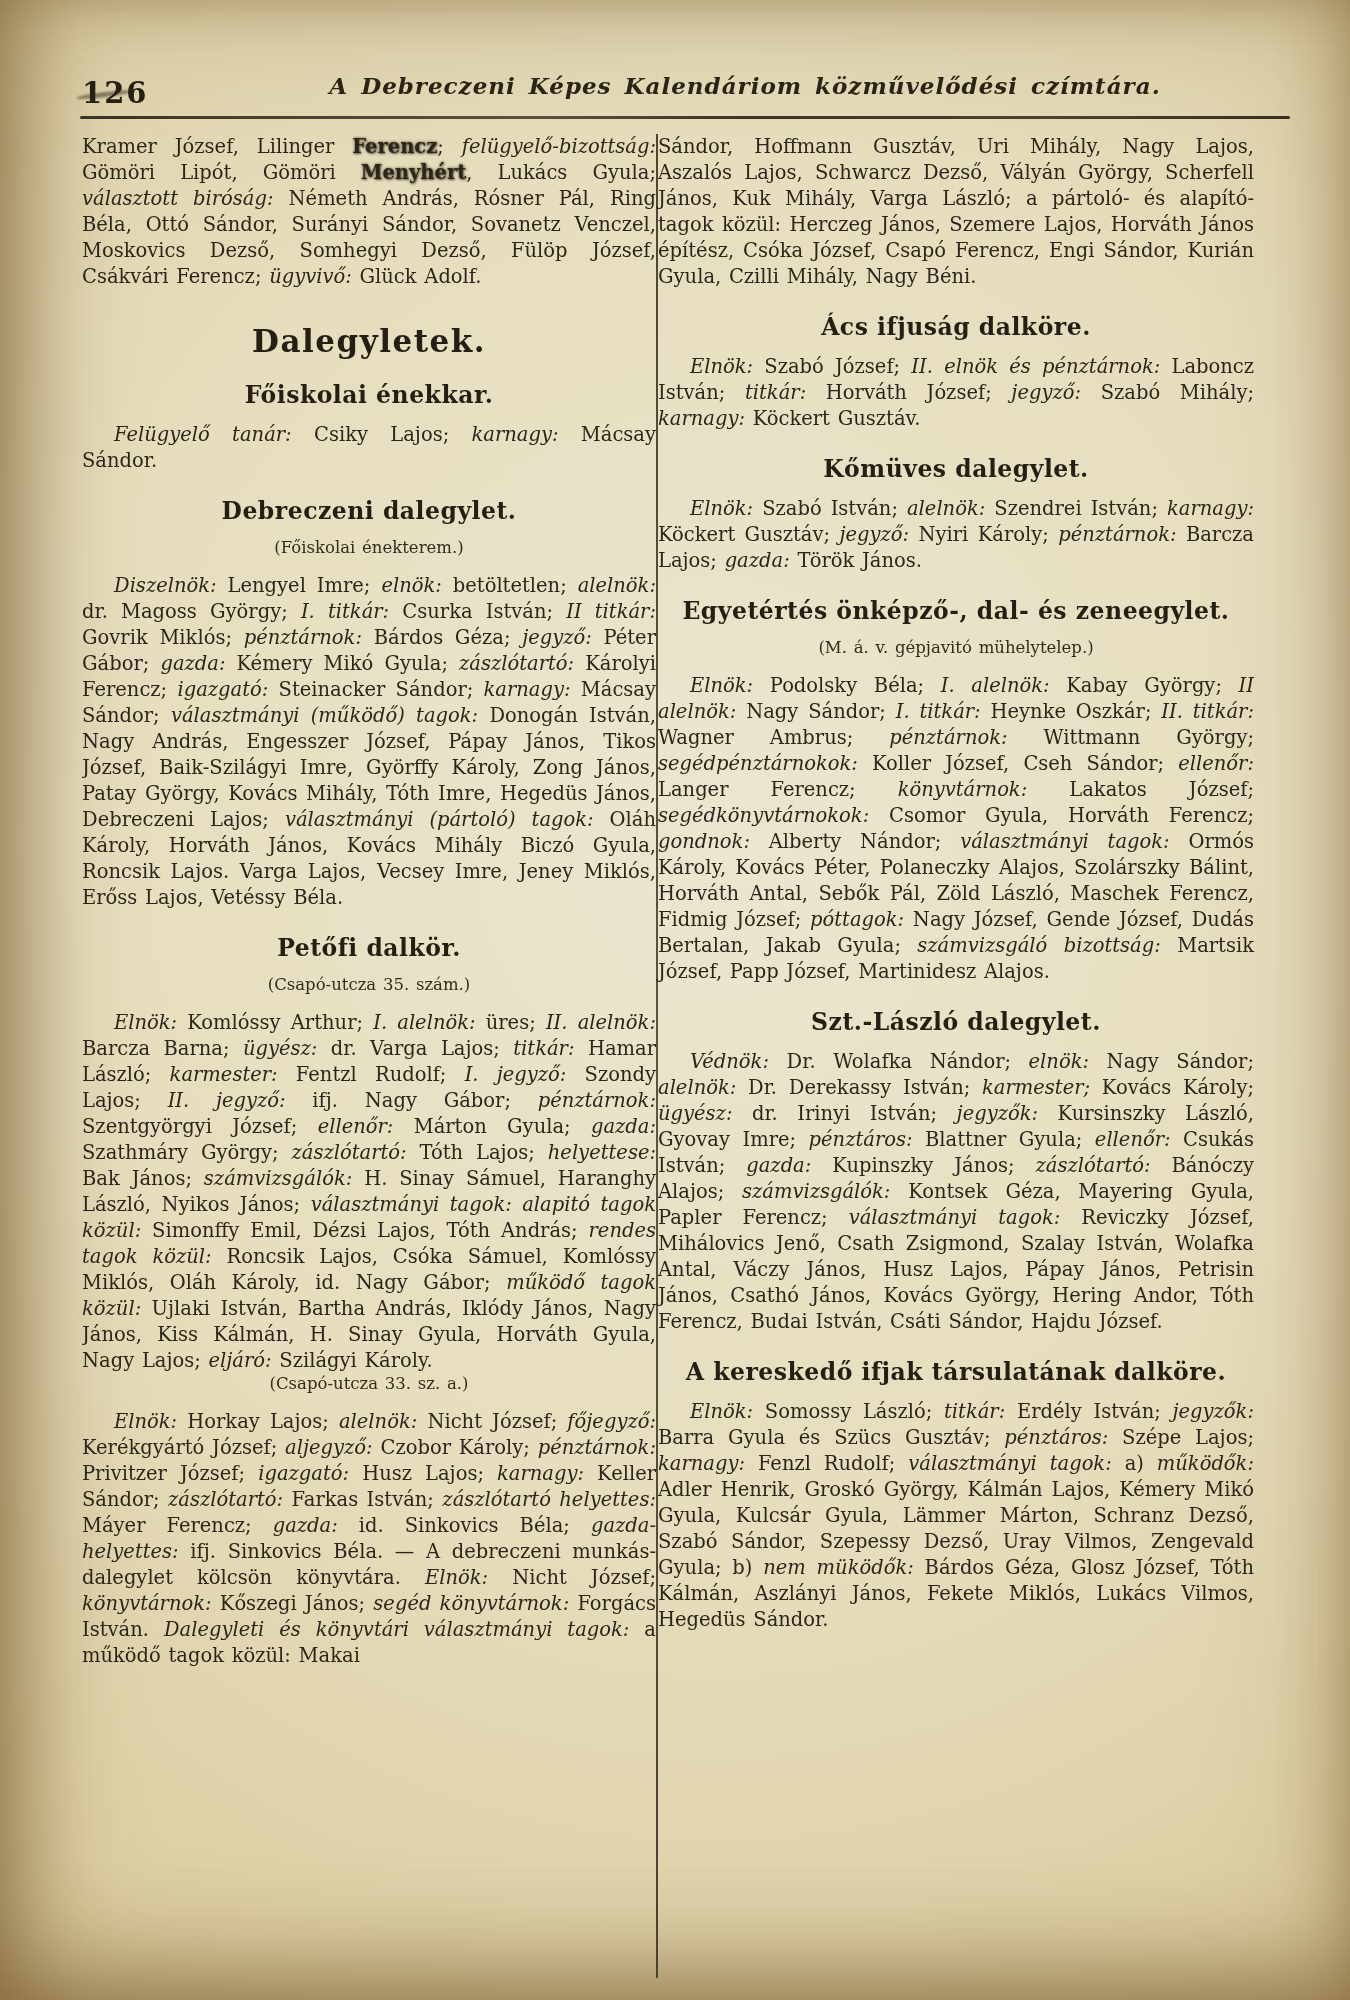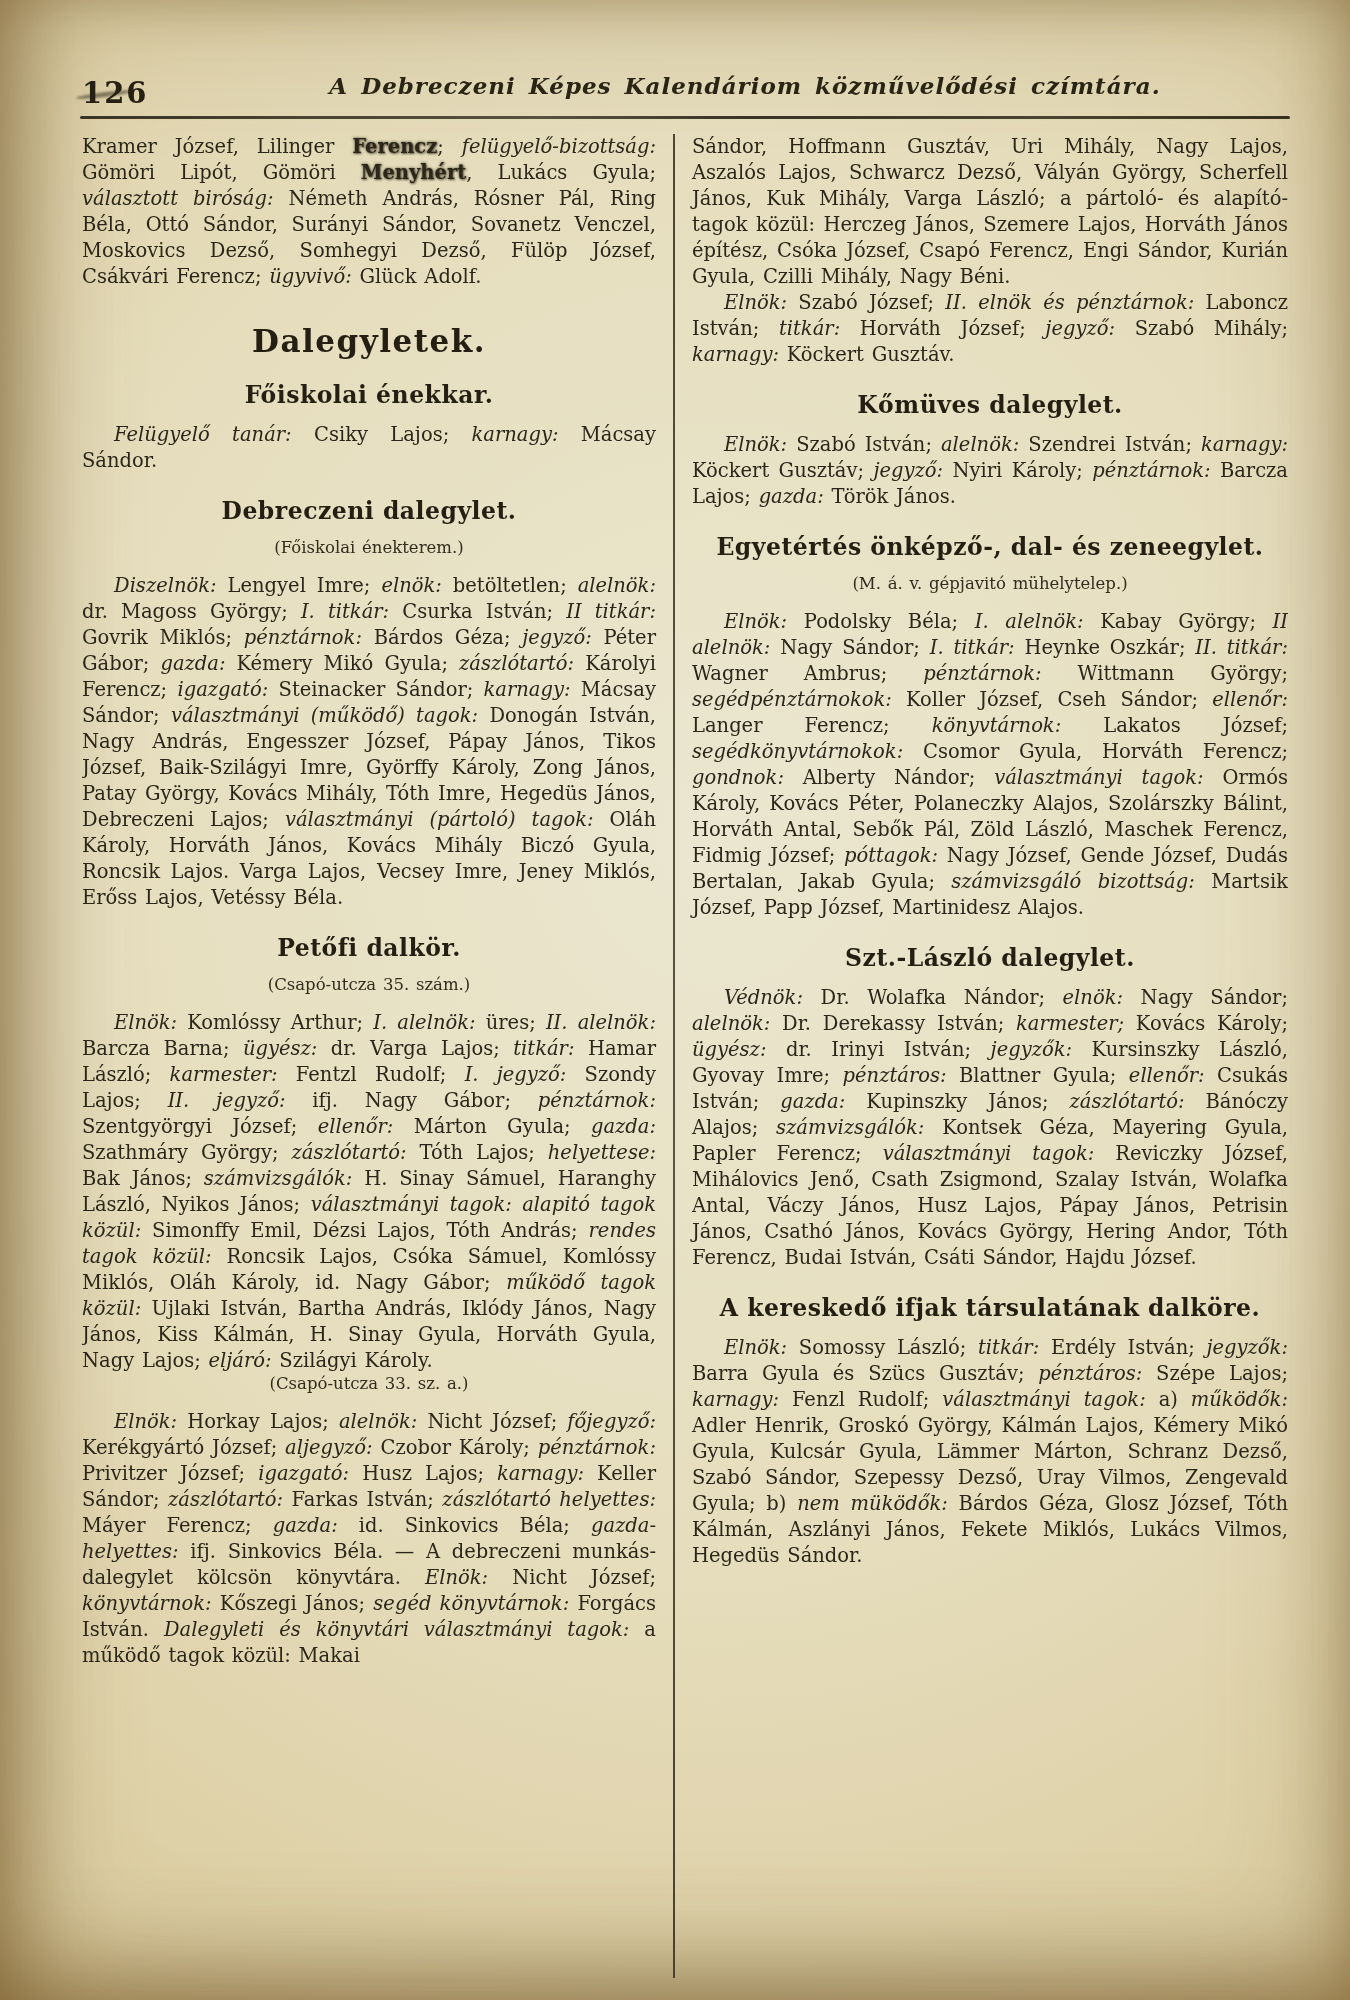--- a/index.html
+++ b/index.html
@@ -52,21 +52,21 @@
     color: #2a2415;
   }
   .headrule {
     position: absolute; top: 116px; left: 80px; right: 60px; height: 3px;
     background: linear-gradient(90deg, #3a3326, #5a5240 38%, #3a3326 55%, #4a4330 80%, #37301f);
     border-radius: 2px;
   }
   
   .columns {
     position: absolute; top: 134px; left: 82px; right: 62px; bottom: 22px;
-    display: flex; justify-content: space-between;
+    display: flex; justify-content: flex-start;
     overflow: hidden;
   }
   .col {
     font-size: 19.5px; line-height: 26px;
     text-align: justify;
     word-spacing: 1.5px;
     hyphens: none;
   }
   .col-left  { width: 574px; }
   .col-right { width: 596px; }
@@ -121,20 +121,21 @@
         <p class="para"><em>Diszelnök: </em><span>Lengyel Imre; </span><em>elnök: </em><span>betöltetlen; </span><em>alelnök: </em><span>dr. Magoss György; </span><em>I. titkár: </em><span>Csurka István; </span><em>II titkár: </em><span>Govrik Miklós; </span><em>pénztárnok: </em><span>Bárdos Géza; </span><em>jegyző: </em><span>Péter Gábor; </span><em>gazda: </em><span>Kémery Mikó Gyula; </span><em>zászlótartó: </em><span>Károlyi Ferencz; </span><em>igazgató: </em><span>Steinacker Sándor; </span><em>karnagy: </em><span>Mácsay Sándor; </span><em>választmányi (működő) tagok: </em><span>Donogán István, Nagy András, Engesszer József, Pápay János, Tikos József, Baik-Szilágyi Imre, Györffy Károly, Zong János, Patay György, Kovács Mihály, Tóth Imre, Hegedüs János, Debreczeni Lajos; </span><em>választmányi (pártoló) tagok: </em><span>Oláh Károly, Horváth János, Kovács Mihály Biczó Gyula, Roncsik Lajos. Varga Lajos, Vecsey Imre, Jeney Miklós, Erőss Lajos, Vetéssy Béla.</span></p>
         <div class="h2">Petőfi dalkör.</div>
         <div class="caption">(Csapó-utcza 35. szám.)</div>
         <p class="para"><em>Elnök: </em><span>Komlóssy Arthur; </span><em>I. alelnök: </em><span>üres; </span><em>II. alelnök: </em><span>Barcza Barna; </span><em>ügyész: </em><span>dr. Varga Lajos; </span><em>titkár: </em><span>Hamar László; </span><em>karmester: </em><span>Fentzl Rudolf; </span><em>I. jegyző: </em><span>Szondy Lajos; </span><em>II. jegyző: </em><span>ifj. Nagy Gábor; </span><em>pénztárnok: </em><span>Szentgyörgyi József; </span><em>ellenőr: </em><span>Márton Gyula; </span><em>gazda: </em><span>Szathmáry György; </span><em>zászlótartó: </em><span>Tóth Lajos; </span><em>helyettese: </em><span>Bak János; </span><em>számvizsgálók: </em><span>H. Sinay Sámuel, Haranghy László, Nyikos János; </span><em>választmányi tagok: alapitó tagok közül: </em><span>Simonffy Emil, Dézsi Lajos, Tóth András; </span><em>rendes tagok közül: </em><span>Roncsik Lajos, Csóka Sámuel, Komlóssy Miklós, Oláh Károly, id. Nagy Gábor; </span><em>működő tagok közül: </em><span>Ujlaki István, Bartha András, Iklódy János, Nagy János, Kiss Kálmán, H. Sinay Gyula, Horváth Gyula, Nagy Lajos; </span><em>eljáró: </em><span>Szilágyi Károly.</span></p>
         <div class="caption">(Csapó-utcza 33. sz. a.)</div>
         <p class="para"><em>Elnök: </em><span>Horkay Lajos; </span><em>alelnök: </em><span>Nicht József; </span><em>főjegyző: </em><span>Kerékgyártó József; </span><em>aljegyző: </em><span>Czobor Károly; </span><em>pénztárnok: </em><span>Privitzer József; </span><em>igazgató: </em><span>Husz Lajos; </span><em>karnagy: </em><span>Keller Sándor; </span><em>zászlótartó: </em><span>Farkas István; </span><em>zászlótartó helyettes: </em><span>Máyer Ferencz; </span><em>gazda: </em><span>id. Sinkovics Béla; </span><em>gazda-helyettes: </em><span>ifj. Sinkovics Béla. — A debreczeni munkás-dalegylet kölcsön könyvtára. </span><em>Elnök: </em><span>Nicht József; </span><em>könyvtárnok: </em><span>Kőszegi János; </span><em>segéd könyvtárnok: </em><span>Forgács István. </span><em>Dalegyleti és könyvtári választmányi tagok: </em><span>a működő tagok közül: Makai</span></p>
       </div>
     <div class="divider"></div>
     <div class="col col-right">
         <p class="para noindent"><span>Sándor, Hoffmann Gusztáv, Uri Mihály, Nagy Lajos, Aszalós Lajos, Schwarcz Dezső, Vályán György, Scherfell János, Kuk Mihály, Varga László; a pártoló- és alapító-tagok közül: Herczeg János, Szemere Lajos, Horváth János építész, Csóka József, Csapó Ferencz, Engi Sándor, Kurián Gyula, Czilli Mihály, Nagy Béni.</span></p>
+        <div class="h2">Ács ifjuság dalköre.</div>
         <p class="para"><em>Elnök: </em><span>Szabó József; </span><em>II. elnök és pénztárnok: </em><span>Laboncz István; </span><em>titkár: </em><span>Horváth József; </span><em>jegyző: </em><span>Szabó Mihály; </span><em>karnagy: </em><span>Köckert Gusztáv.</span></p>
         <div class="h2">Kőmüves dalegylet.</div>
         <p class="para"><em>Elnök: </em><span>Szabó István; </span><em>alelnök: </em><span>Szendrei István; </span><em>karnagy: </em><span>Köckert Gusztáv; </span><em>jegyző: </em><span>Nyiri Károly; </span><em>pénztárnok: </em><span>Barcza Lajos; </span><em>gazda: </em><span>Török János.</span></p>
         <div class="h2">Egyetértés önképző-, dal- és zeneegylet.</div>
         <div class="caption">(M. á. v. gépjavitó mühelytelep.)</div>
         <p class="para"><em>Elnök: </em><span>Podolsky Béla; </span><em>I. alelnök: </em><span>Kabay György; </span><em>II alelnök: </em><span>Nagy Sándor; </span><em>I. titkár: </em><span>Heynke Oszkár; </span><em>II. titkár: </em><span>Wagner Ambrus; </span><em>pénztárnok: </em><span>Wittmann György; </span><em>segédpénztárnokok: </em><span>Koller József, Cseh Sándor; </span><em>ellenőr: </em><span>Langer Ferencz; </span><em>könyvtárnok: </em><span>Lakatos József; </span><em>segédkönyvtárnokok: </em><span>Csomor Gyula, Horváth Ferencz; </span><em>gondnok: </em><span>Alberty Nándor; </span><em>választmányi tagok: </em><span>Ormós Károly, Kovács Péter, Polaneczky Alajos, Szolárszky Bálint, Horváth Antal, Sebők Pál, Zöld László, Maschek Ferencz, Fidmig József; </span><em>póttagok: </em><span>Nagy József, Gende József, Dudás Bertalan, Jakab Gyula; </span><em>számvizsgáló bizottság: </em><span>Martsik József, Papp József, Martinidesz Alajos.</span></p>
         <div class="h2">Szt.-László dalegylet.</div>
         <p class="para"><em>Védnök: </em><span>Dr. Wolafka Nándor; </span><em>elnök: </em><span>Nagy Sándor; </span><em>alelnök: </em><span>Dr. Derekassy István; </span><em>karmester; </em><span>Kovács Károly; </span><em>ügyész: </em><span>dr. Irinyi István; </span><em>jegyzők: </em><span>Kursinszky László, Gyovay Imre; </span><em>pénztáros: </em><span>Blattner Gyula; </span><em>ellenőr: </em><span>Csukás István; </span><em>gazda: </em><span>Kupinszky János; </span><em>zászlótartó: </em><span>Bánóczy Alajos; </span><em>számvizsgálók: </em><span>Kontsek Géza, Mayering Gyula, Papler Ferencz; </span><em>választmányi tagok: </em><span>Reviczky József, Mihálovics Jenő, Csath Zsigmond, Szalay István, Wolafka Antal, Váczy János, Husz Lajos, Pápay János, Petrisin János, Csathó János, Kovács György, Hering Andor, Tóth Ferencz, Budai István, Csáti Sándor, Hajdu József.</span></p>
         <div class="h2">A kereskedő ifjak társulatának dalköre.</div>
         <p class="para"><em>Elnök: </em><span>Somossy László; </span><em>titkár: </em><span>Erdély István; </span><em>jegyzők: </em><span>Barra Gyula és Szücs Gusztáv; </span><em>pénztáros: </em><span>Szépe Lajos; </span><em>karnagy: </em><span>Fenzl Rudolf; </span><em>választmányi tagok: </em><span>a) </span><em>működők: </em><span>Adler Henrik, Groskó György, Kálmán Lajos, Kémery Mikó Gyula, Kulcsár Gyula, Lämmer Márton, Schranz Dezső, Szabó Sándor, Szepessy Dezső, Uray Vilmos, Zengevald Gyula; b) </span><em>nem müködők: </em><span>Bárdos Géza, Glosz József, Tóth Kálmán, Aszlányi János, Fekete Miklós, Lukács Vilmos, Hegedüs Sándor.</span></p>

